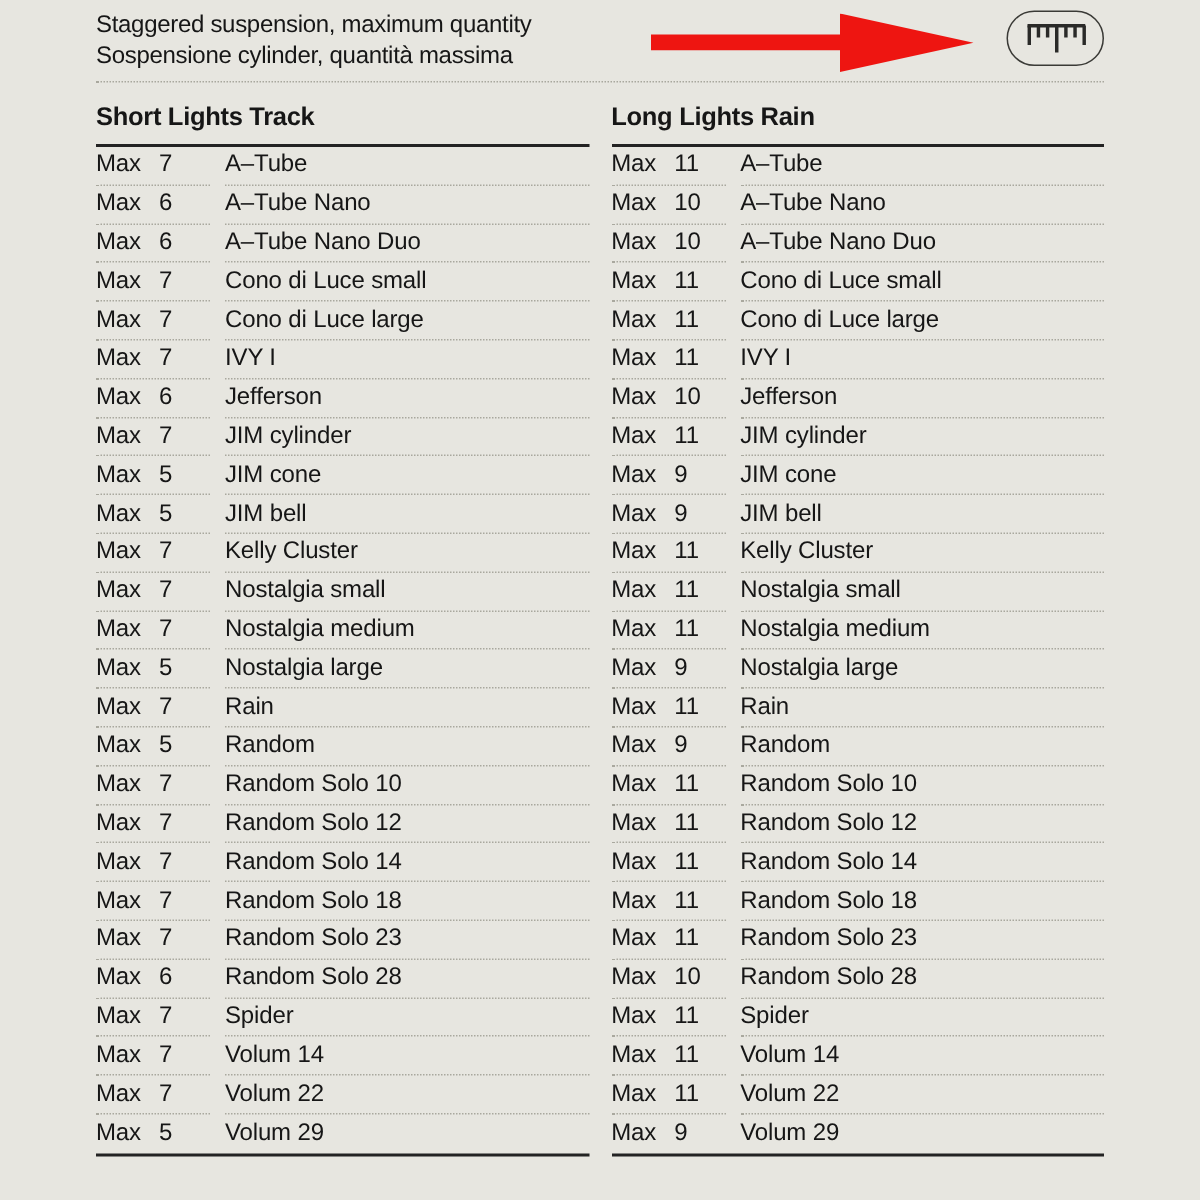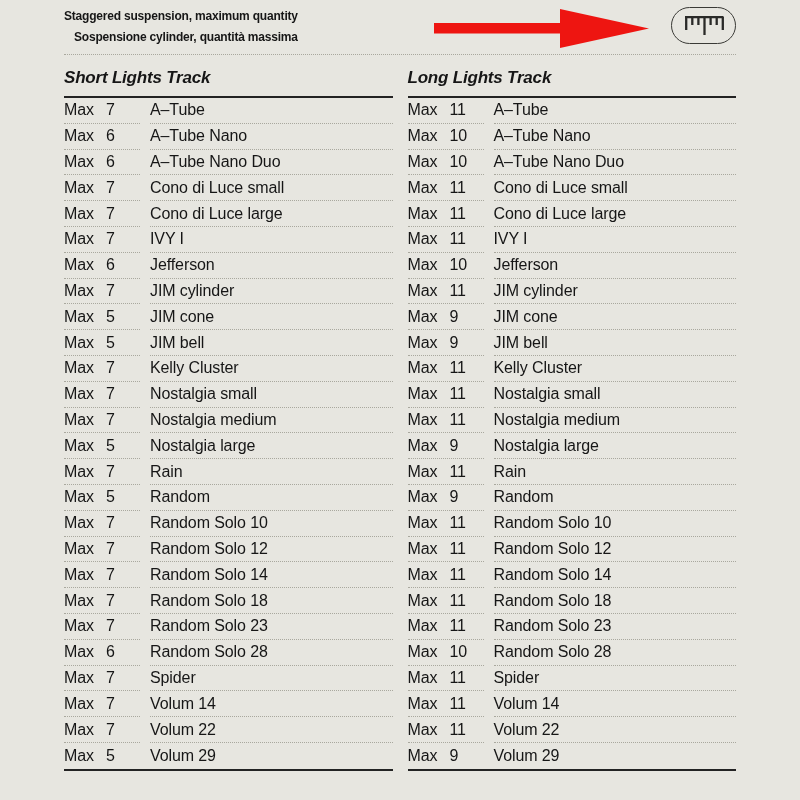--- a/index.html
+++ b/index.html
@@ -15,23 +15,22 @@
     width: 800px; height: 800px;
     font-family: "Liberation Sans", "DejaVu Sans", sans-serif;
     color: var(--ink);
     -webkit-font-smoothing: antialiased;
   }
   .page { position: relative; width: 800px; height: 800px; overflow: hidden; }
 
   
   .title-block {
     position: absolute; left: 64px; top: 6px;
-    font-weight: 700; font-size: 12px; line-height: 21px;
+    font-weight: 400; font-size: 16px; line-height: 21px;
     letter-spacing: -0.2px;
-    text-align: right;
   }
   .arrow-wrap { position: absolute; left: 434px; top: 9px; width: 215px; height: 40px; }
   .capsule {
     position: absolute; left: 671px; top: 7px; width: 65px; height: 37px;
     border: 1.6px solid #3a3a36; border-radius: 19px;
     display: flex; justify-content: center; align-items: flex-start;
   }
   .capsule svg { margin-top: 8px; }
   .top-divider {
     position: absolute; left: 64px; top: 54px; width: 672px;
@@ -41,21 +40,20 @@
   
   .columns {
     position: absolute; left: 64px; top: 54px; width: 672px;
     display: flex; gap: 15px;
   }
   .column { flex: 1; min-width: 0; }
   .col-title {
     padding: 14px 0 8px; font-weight: 700; font-size: 17px;
     line-height: 20px; letter-spacing: -0.2px;
     border-bottom: 2px solid var(--line);
-    font-style: italic;
   }
   .rows { border-bottom: 2px solid var(--line); }
   .row { display: flex; height: 25.8px; font-size: 16px; letter-spacing: -0.1px; }
   .row .cell { display: flex; align-items: center; border-bottom: 1px dotted var(--dot); }
   .cell-max { width: 76px; }
   .cell-gap { width: 10px; border-bottom: none !important; }
   .cell-name { flex: 1; }
   .row:last-child .cell { border-bottom: none; }
   .max-word { display: inline-block; width: 42px; }
   .qty { display: inline-block; }
@@ -327,21 +325,21 @@
     <div class="cell cell-max">
       <span class="max-word">Max</span>
       <span class="qty">5</span>
     </div>
     <div class="cell cell-gap"></div>
     <div class="cell cell-name">Volum 29</div>
   </div>
 </div>
     </div>
     <div class="column">
-      <div class="col-title">Long Lights Track</div>
+      <div class="col-title">Long Lights Rain</div>
       <div class="rows">
   <div class="row">
     <div class="cell cell-max">
       <span class="max-word">Max</span>
       <span class="qty">11</span>
     </div>
     <div class="cell cell-gap"></div>
     <div class="cell cell-name">A–Tube</div>
   </div>
 

